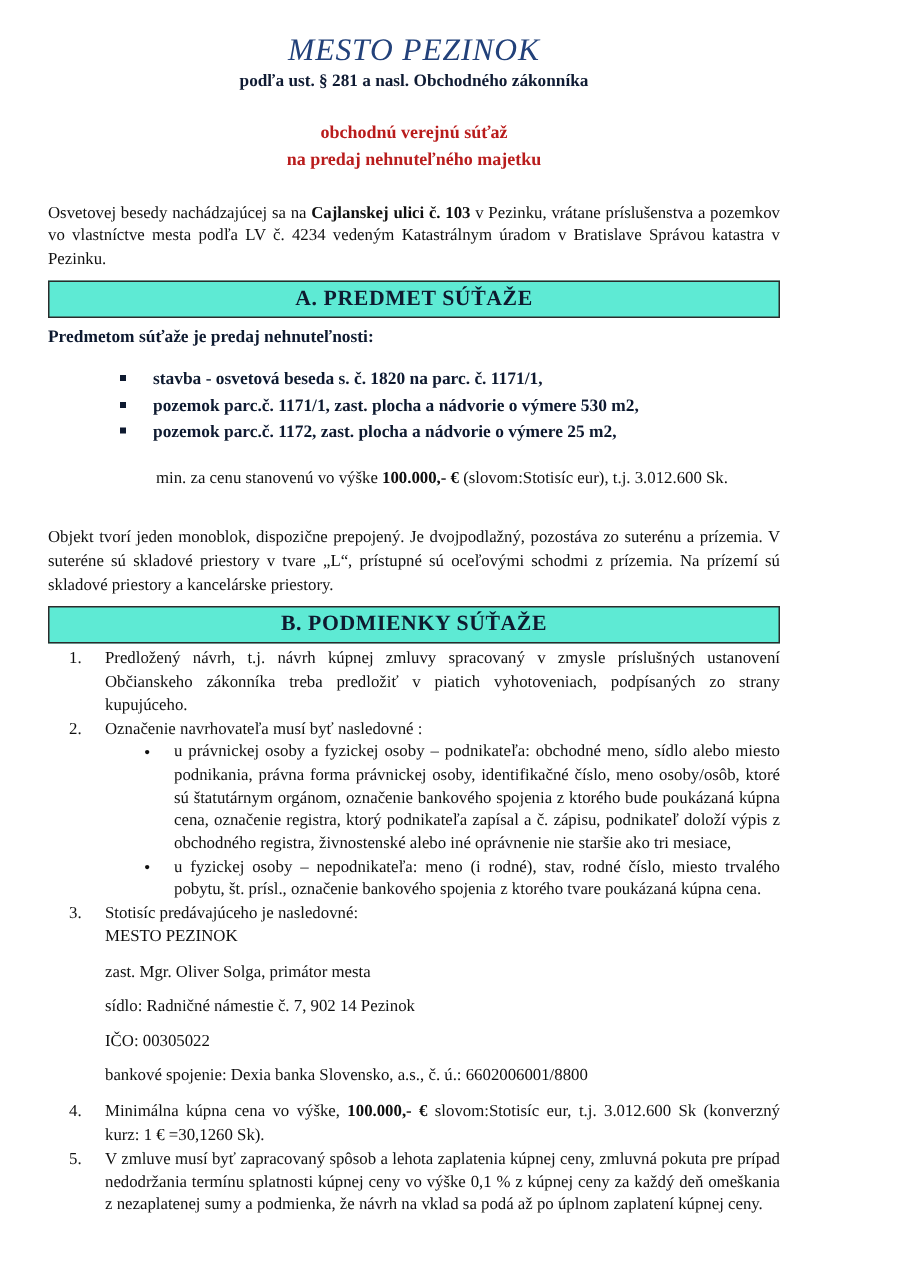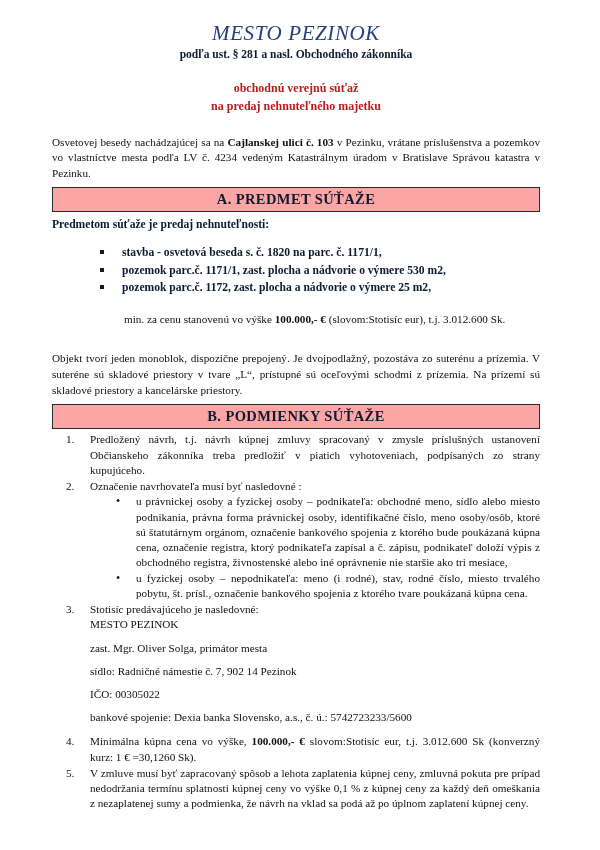--- a/index.html
+++ b/index.html
@@ -16,21 +16,20 @@
     color: #000000;
     -webkit-font-smoothing: antialiased;
   }
 
   .page {
     width: 548px;
     height: 850px;
     box-sizing: border-box;
     padding: 14px 28px 0 32px;
     position: relative;
-    margin-left: 20px;
   }
 
   
   .masthead {
     text-align: center;
   }
   .doc-title {
     font-size: 21px;
     font-style: italic;
     font-weight: 400;
@@ -70,21 +69,21 @@
     font-size: 11.2px;
     line-height: 1.36;
     text-align: justify;
     color: #101010;
   }
   .intro-para b { font-weight: 700; }
 
   
   .section-band {
     margin-top: 6px;
-    background: #fca5a5;
+    background: #5eead4;
     border: 1px solid #2b2b2b;
     text-align: center;
     padding: 2px 0 3px 0;
     box-sizing: border-box;
   }
   .section-band .band-text {
     font-size: 14.5px;
     font-weight: 700;
     letter-spacing: 0.4px;
     color: #0e1a30;
@@ -263,21 +262,21 @@
       </ul>
     </li>
 
     <li class="seller-item">
       <p>Stotisíc predávajúceho je nasledovné:</p>
       <div class="seller-block">
         <div class="seller-line first">MESTO PEZINOK</div>
         <div class="seller-line">zast. Mgr. Oliver Solga, primátor mesta</div>
         <div class="seller-line">sídlo: Radničné námestie č. 7, 902 14 Pezinok</div>
         <div class="seller-line">IČO: 00305022</div>
-        <div class="seller-line tight">bankové spojenie: Dexia banka Slovensko, a.s., č. ú.: 5742723233/5600</div>
+        <div class="seller-line tight">bankové spojenie: Dexia banka Slovensko, a.s., č. ú.: 6602006001/8800</div>
       </div>
     </li>
 
     <li>
       <p><span>Minimálna kúpna cena vo výške, </span><b>100.000,- €</b><span> slovom:Stotisíc eur, t.j. 3.012.600 Sk (konverzný kurz: 1 € =30,1260 Sk).</span></p>
     </li>
 
     <li>
       <p>V zmluve musí byť zapracovaný spôsob a lehota zaplatenia kúpnej ceny, zmluvná pokuta pre prípad nedodržania termínu splatnosti kúpnej ceny vo výške 0,1 % z kúpnej ceny za každý deň omeškania z nezaplatenej sumy a podmienka, že návrh na vklad sa podá až po úplnom zaplatení kúpnej ceny.</p>
     </li>

